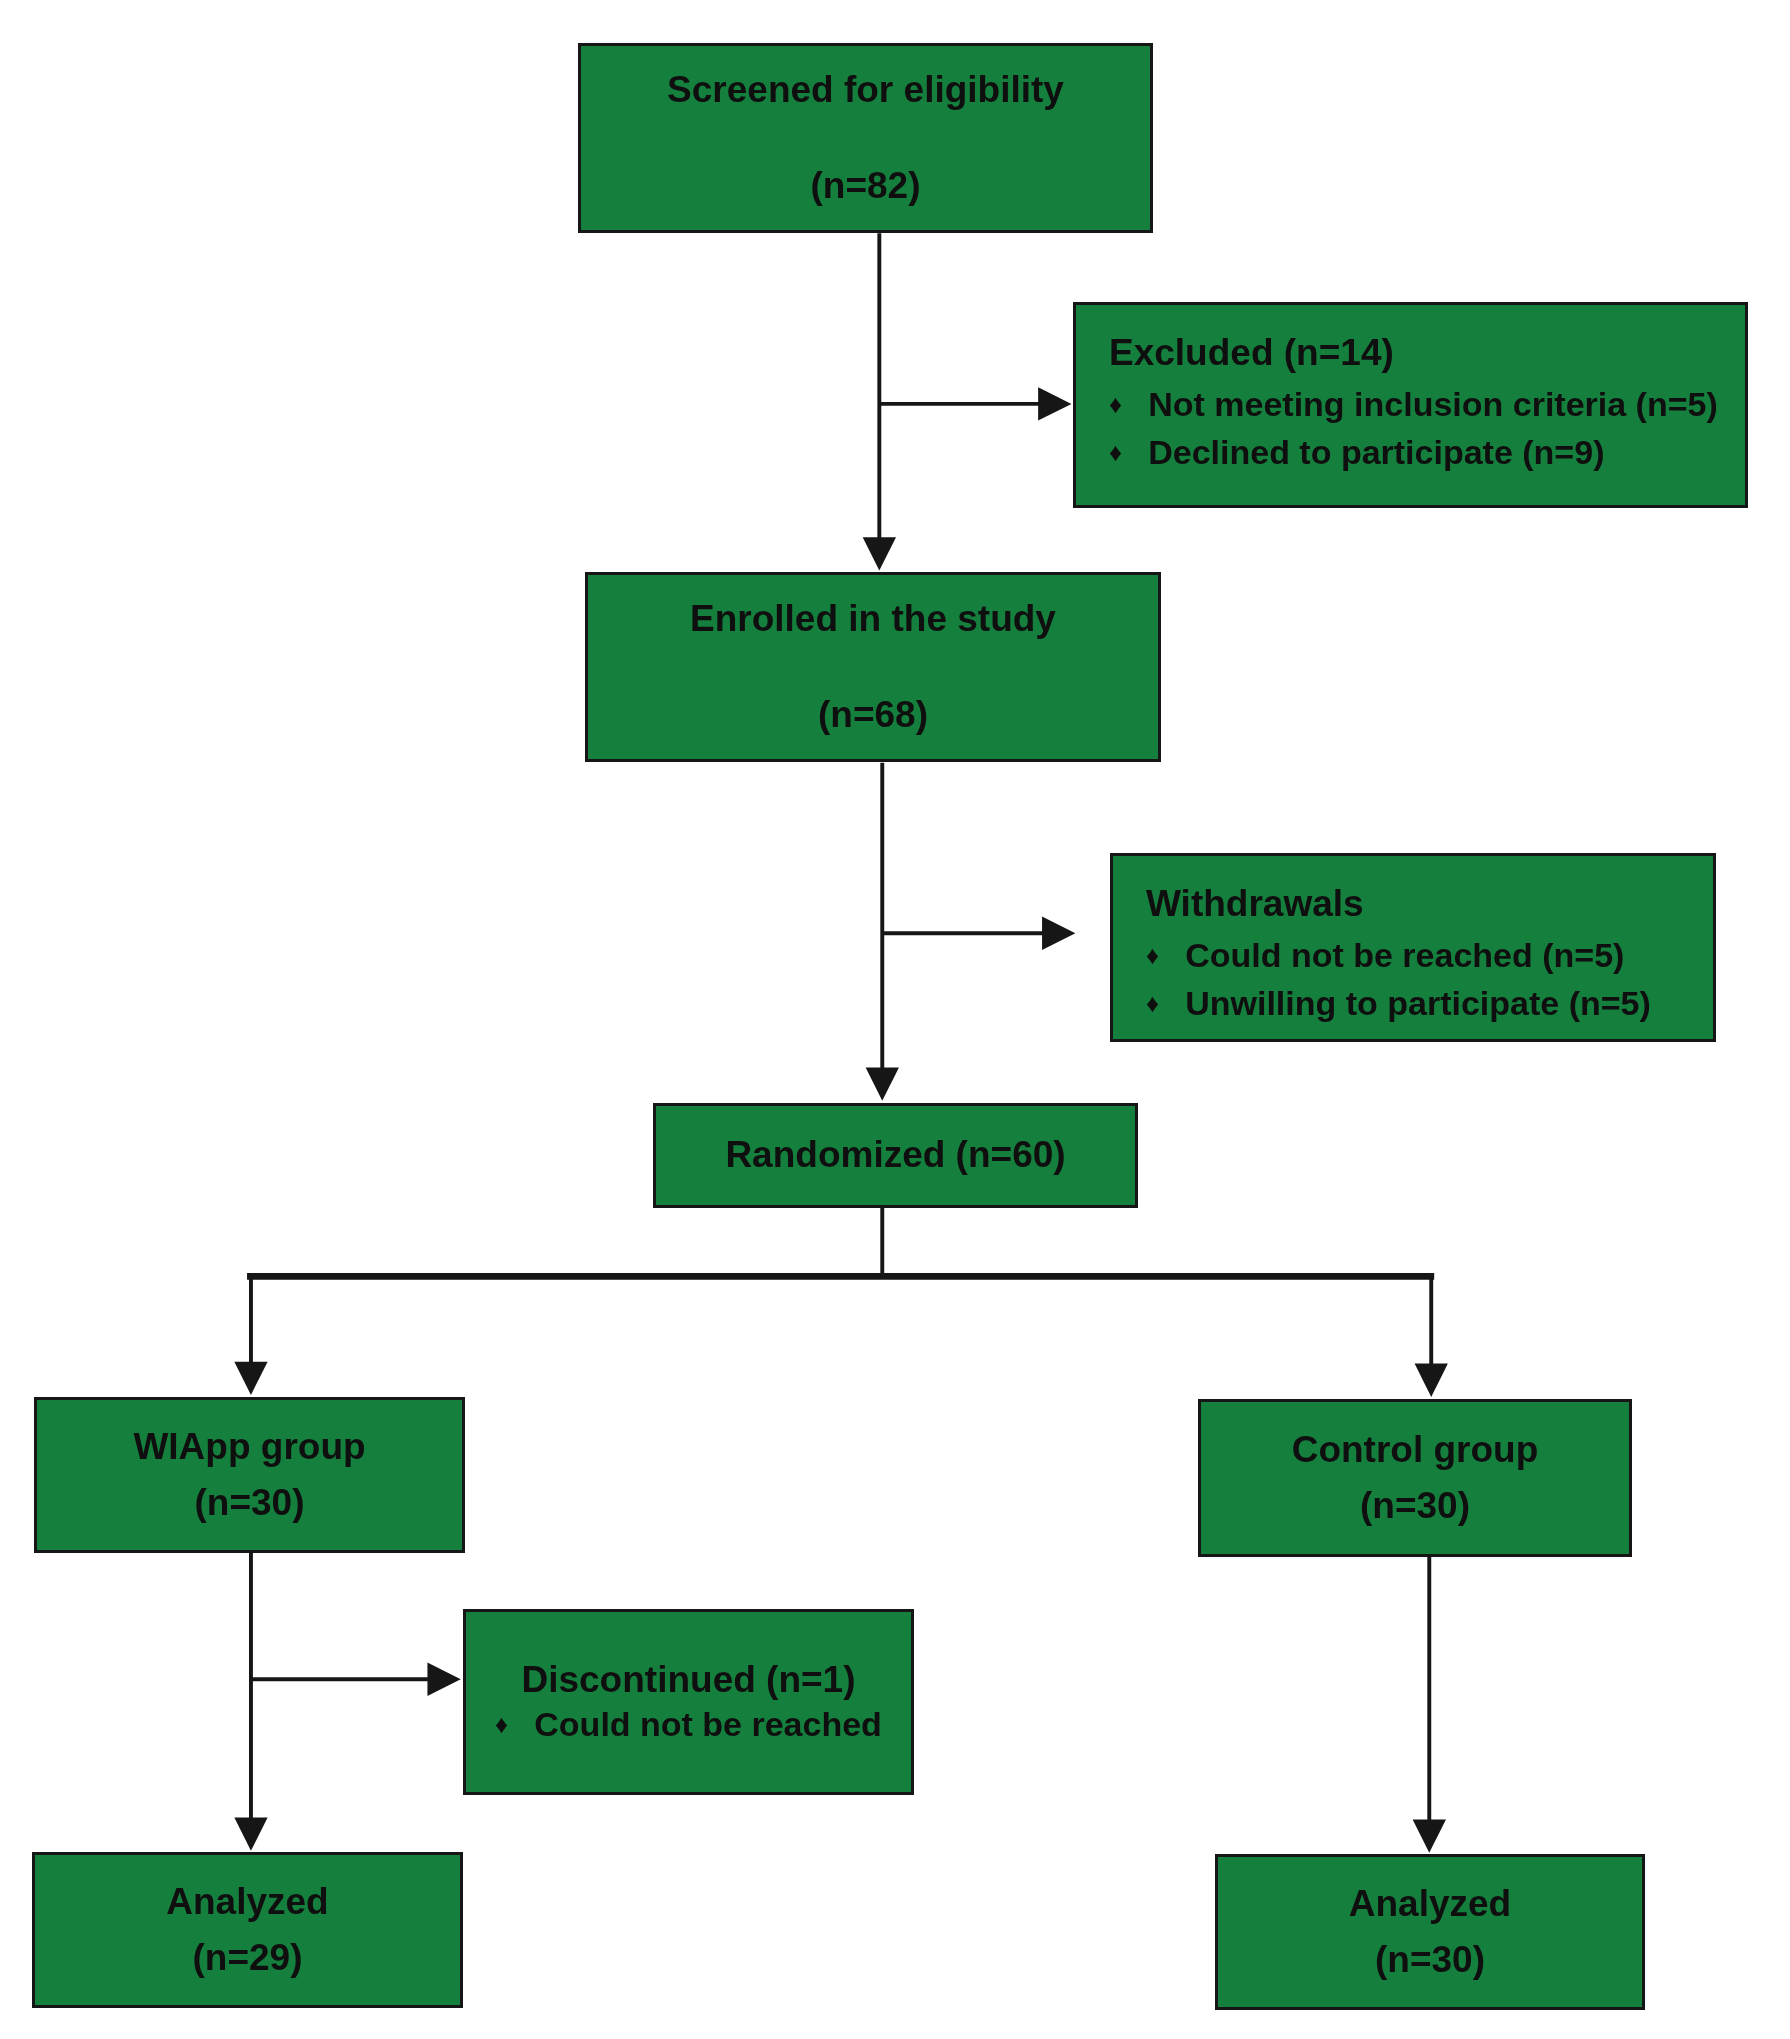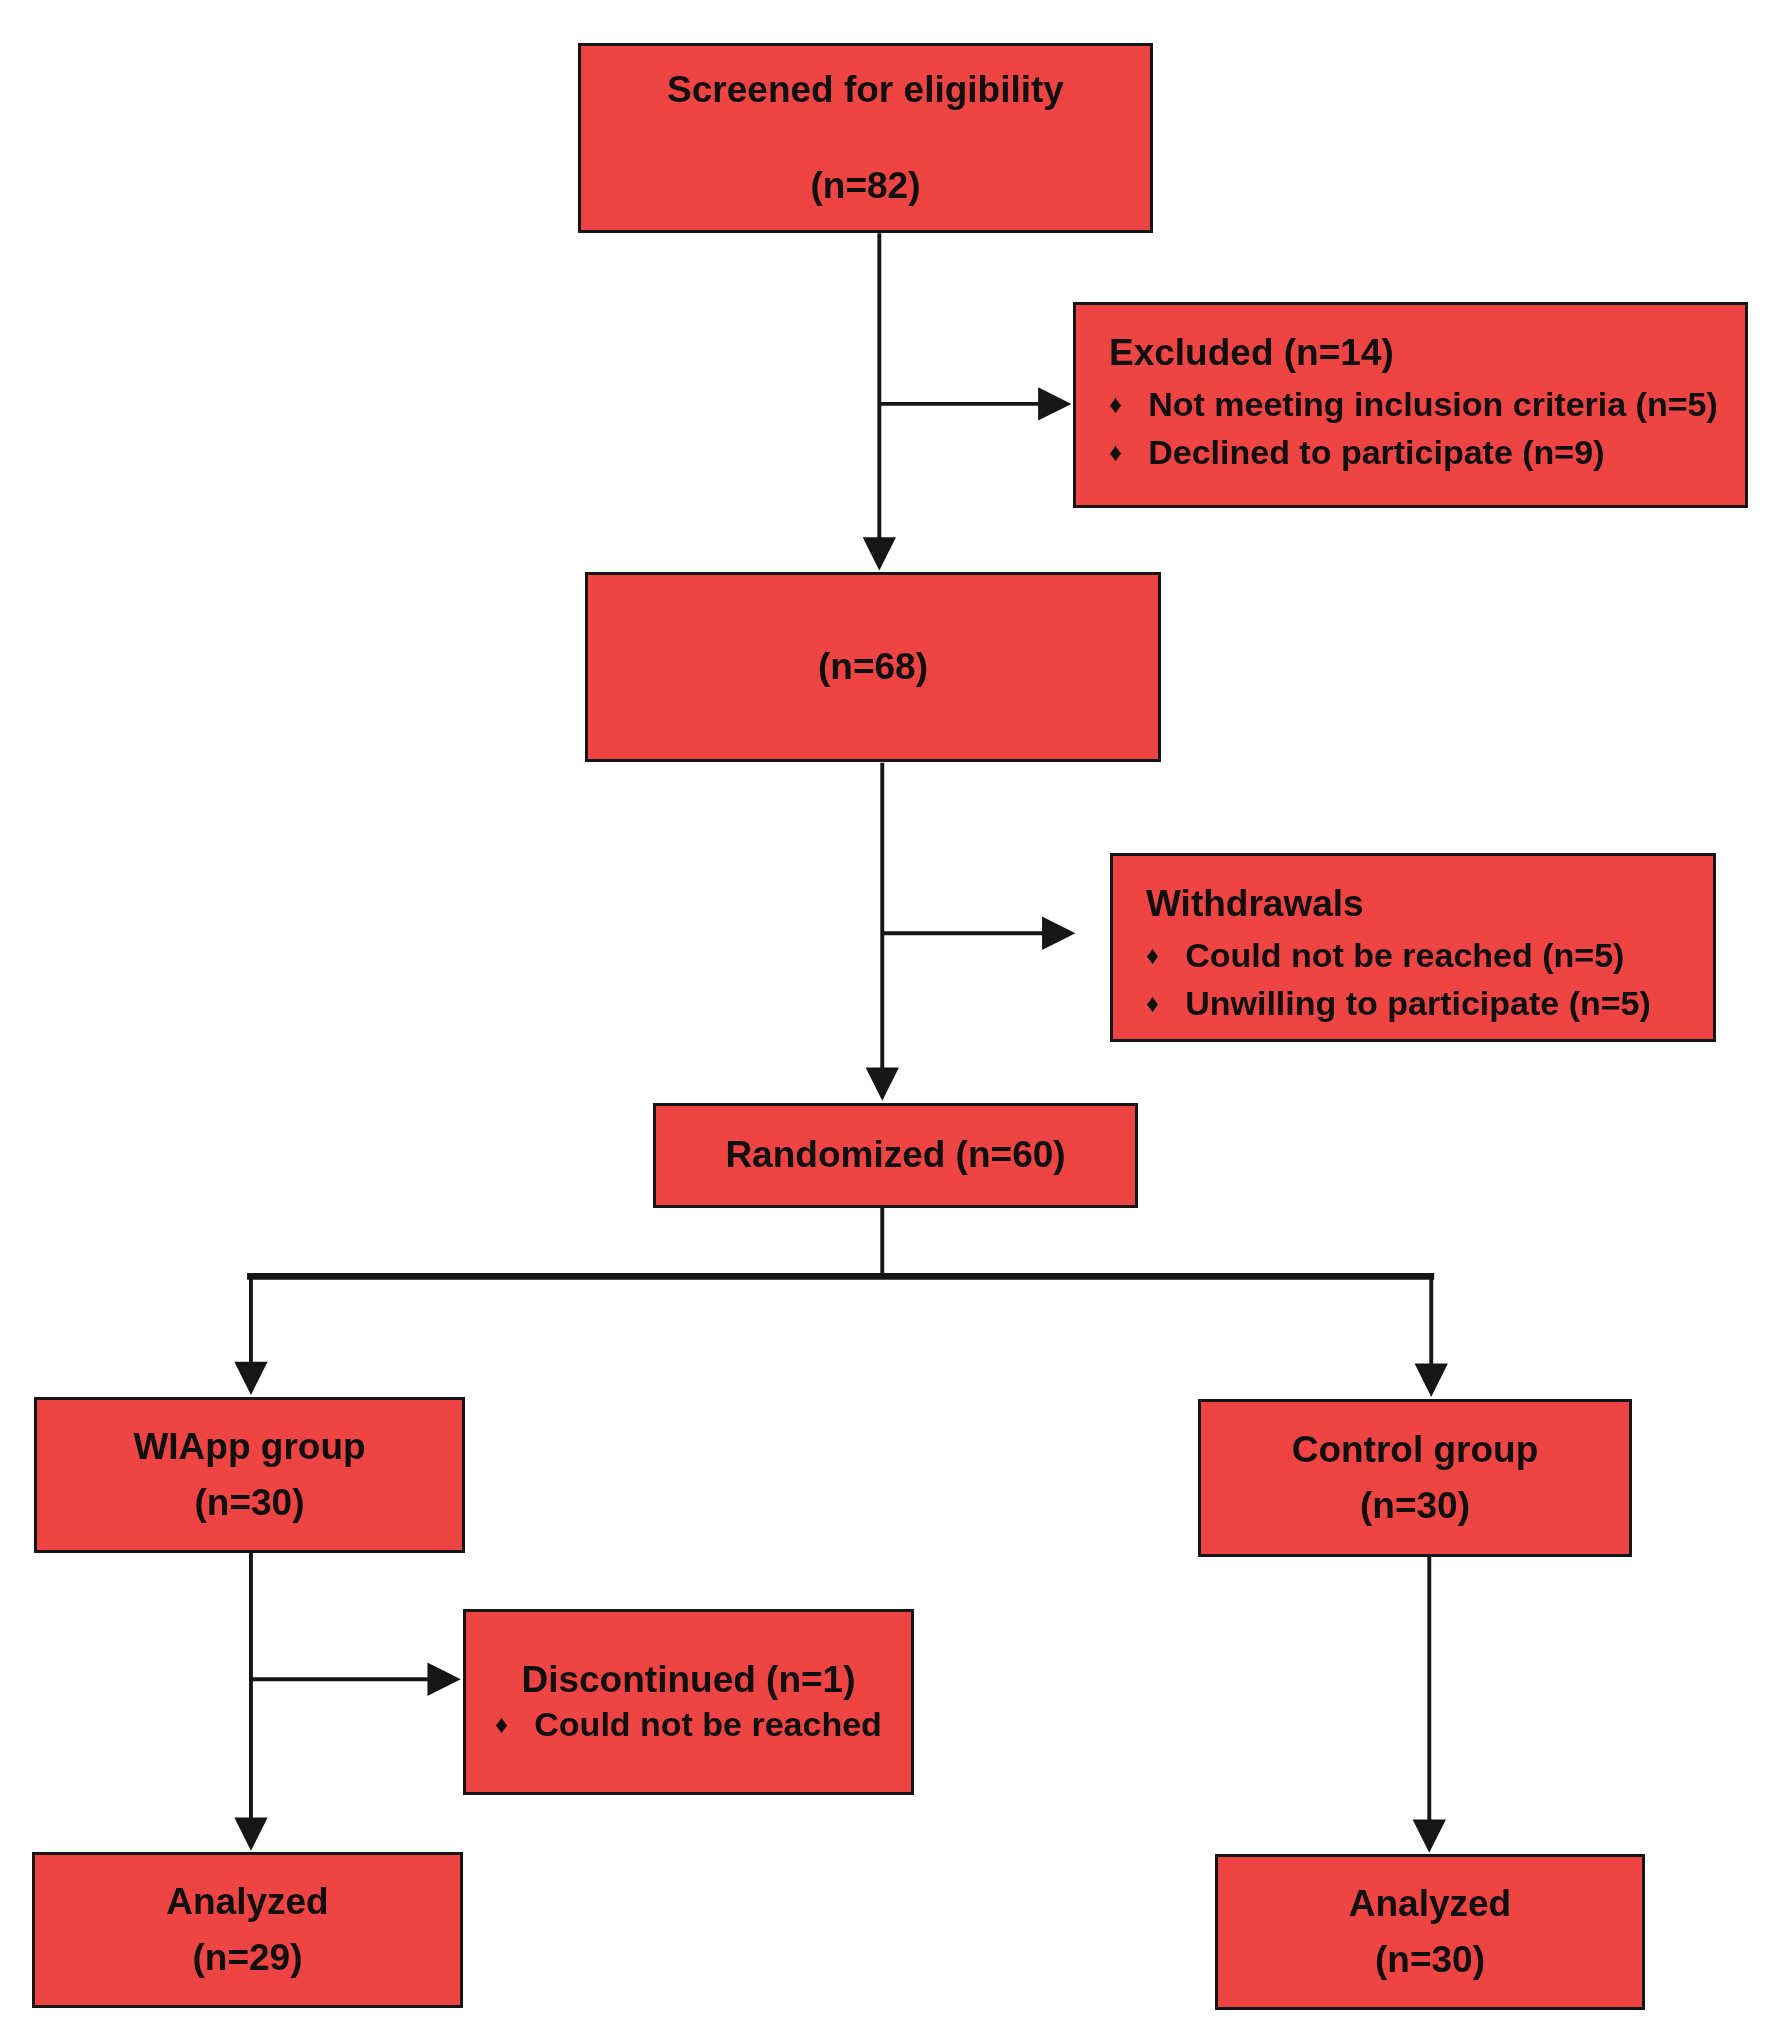--- a/index.html
+++ b/index.html
@@ -21,21 +21,21 @@
     left: 0;
     top: 0;
     width: 1791px;
     height: 2040px;
     pointer-events: none;
   }
   .box {
     position: absolute;
     box-sizing: border-box;
     border: 3.9px solid #161616;
-    background: #ef4444;
+    background: #15803d;
   }
   
   .center-box {
     display: flex;
     flex-direction: column;
     align-items: center;
     justify-content: center;
     text-align: center;
     font-weight: 700;
     font-size: 37px;
@@ -128,20 +128,21 @@
       <span>Not meeting inclusion criteria (n=5)</span>
     </div>
     <div class="bullet-row">
       <span class="diamond">♦</span>
       <span class="bullet-gap"></span>
       <span>Declined to participate (n=9)</span>
     </div>
   </div>
 
   <div class="box center-box gap-wide" style="left:585px; top:572px; width:576px; height:190px;">
+    <div>Enrolled in the study</div>
     <div>(n=68)</div>
   </div>
 
   <div class="box list-box list-pad" style="left:1077px; top:853px; width:606px; height:189px;margin-left:33px;">
     <div class="list-title">Withdrawals</div>
     <div class="bullet-row">
       <span class="diamond">♦</span>
       <span class="bullet-gap"></span>
       <span>Could not be reached (n=5)</span>
     </div>

